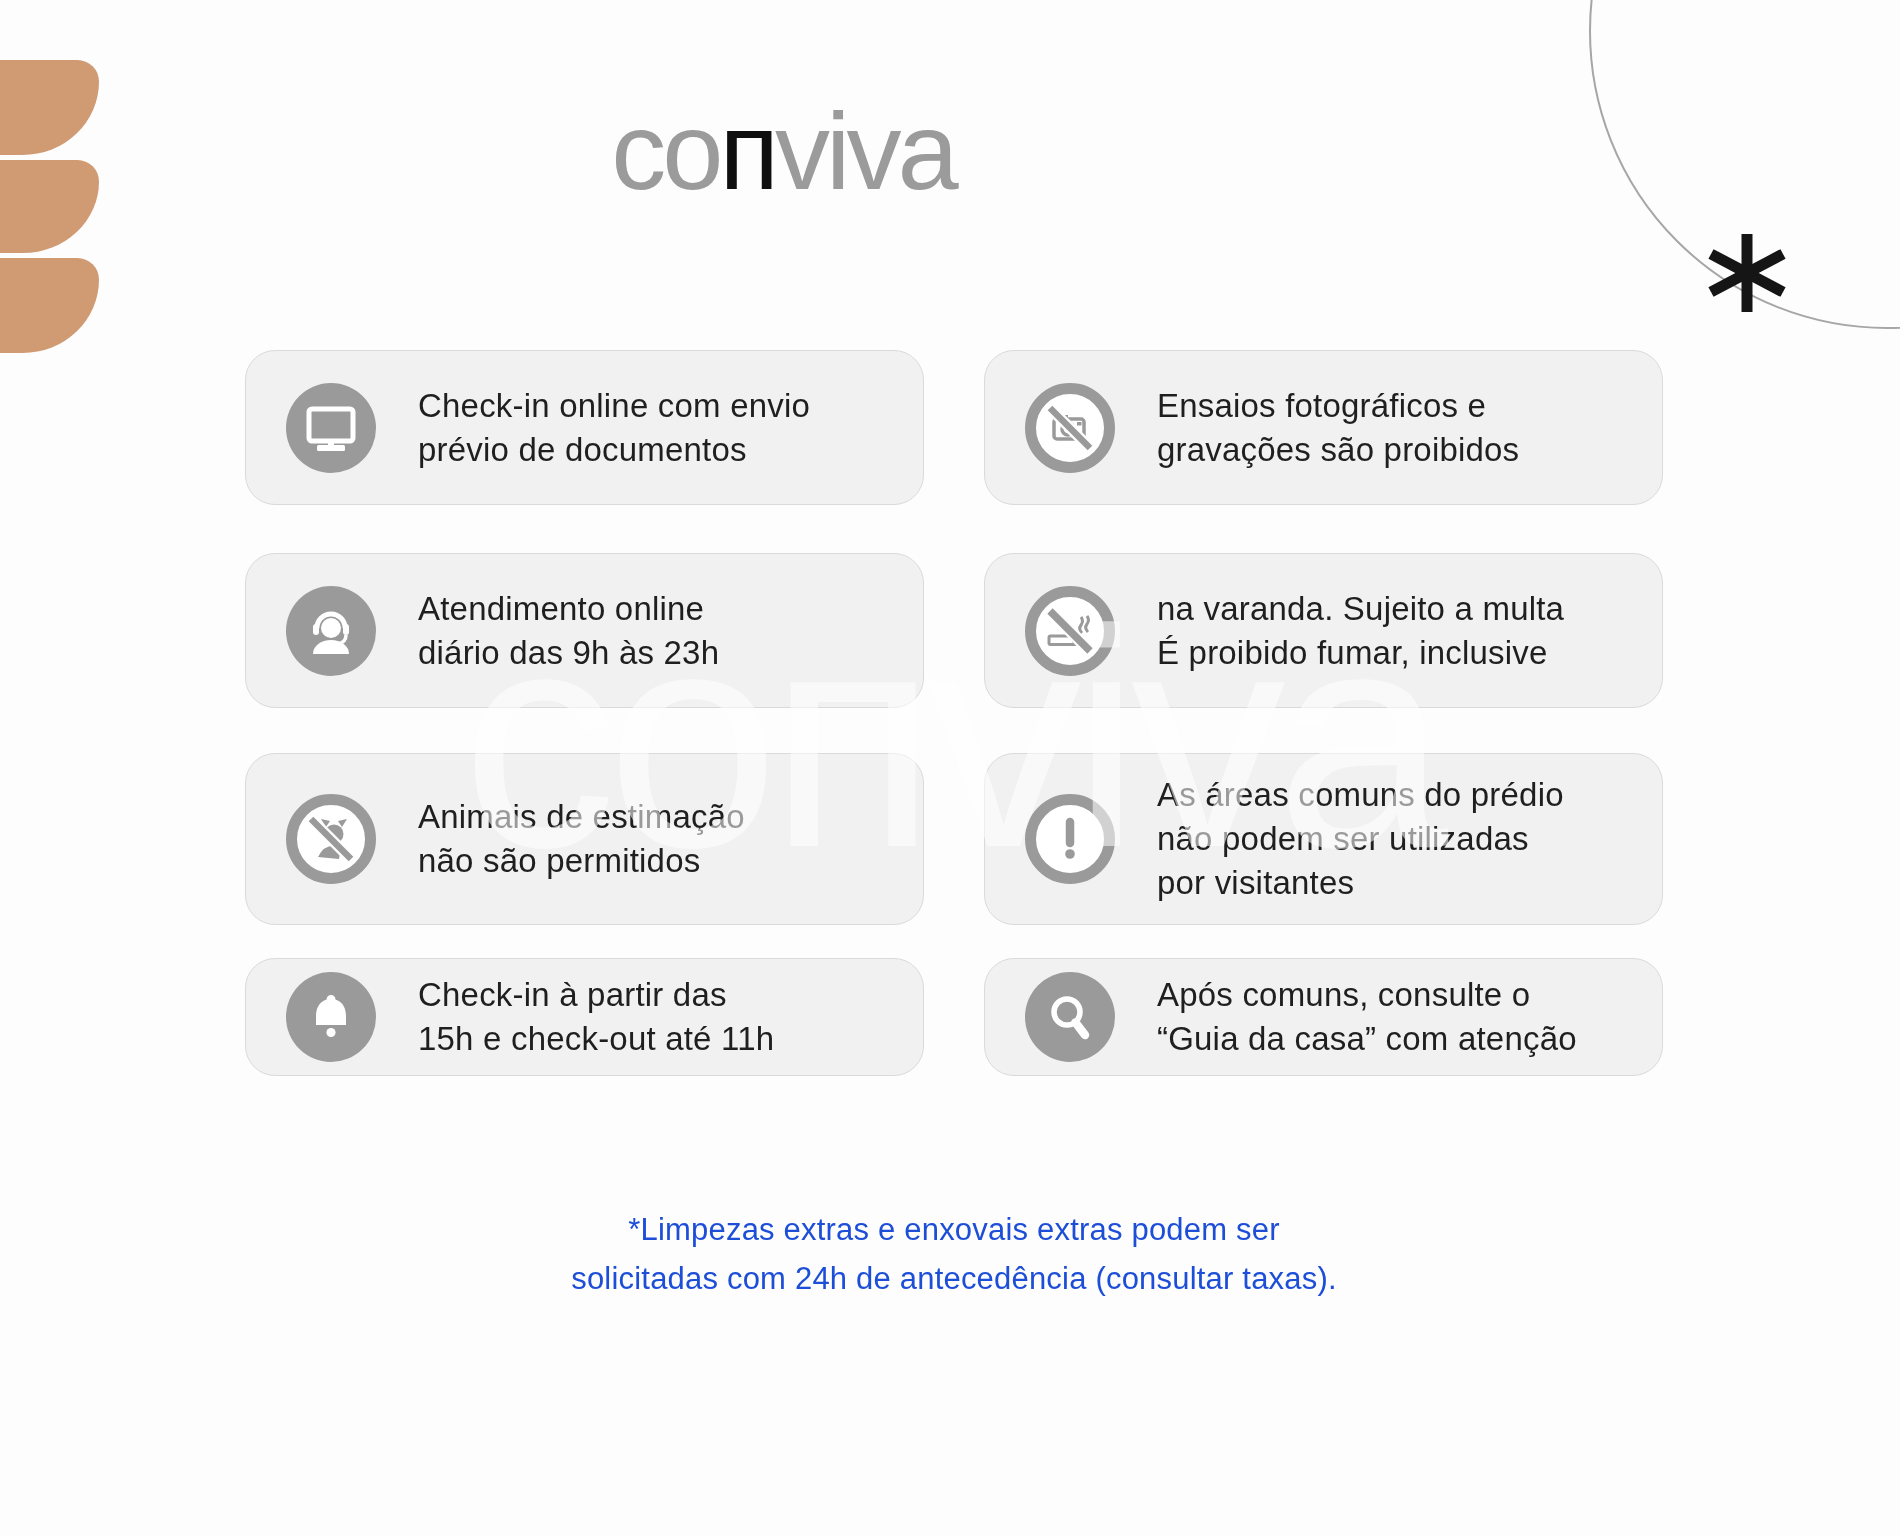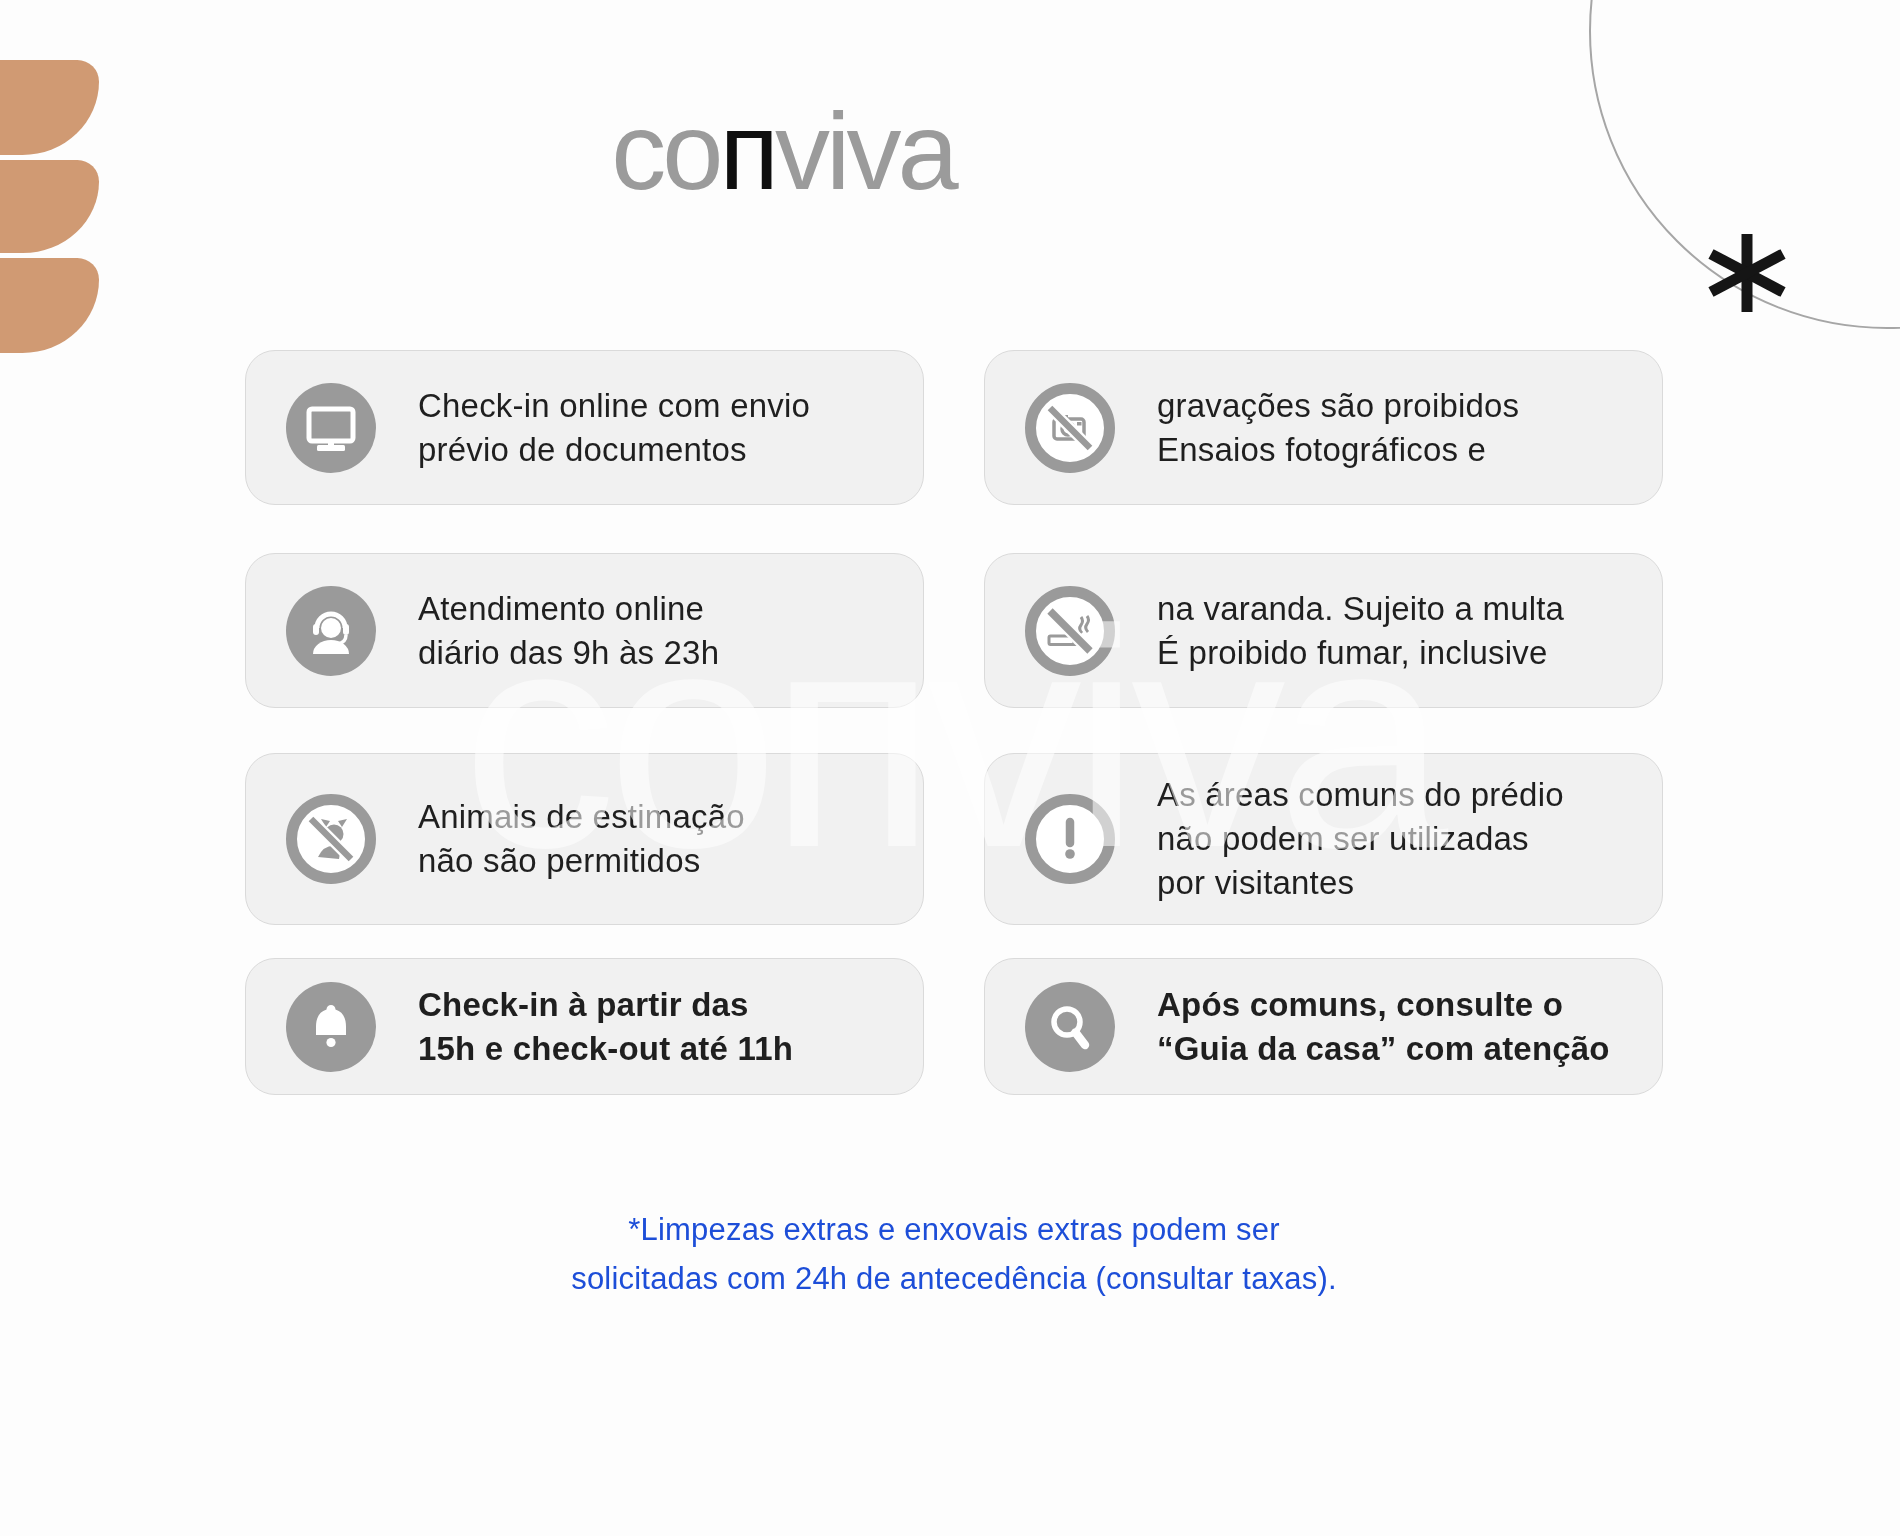--- a/index.html
+++ b/index.html
@@ -28,21 +28,21 @@
              font-size:310px;letter-spacing:-10px;color:rgba(255,255,255,0.55);
              z-index:5;pointer-events:none;white-space:nowrap;}
   
   .grid{position:absolute;left:245px;top:350px;width:1418px;z-index:1;}
   .row{display:flex;gap:60px;}
   .row.r1{margin-bottom:48px;}
   .row.r2{margin-bottom:45px;border-radius:23px;}
   .row.r3{margin-bottom:33px;justify-content:flex-end;}
   .h155{height:155px;}
   .h172{height:172px;}
-  .h153{height:137px;font-weight:bold;}
+  .h153{height:118px;}
   .card{width:687px;box-sizing:border-box;display:flex;align-items:center;
         gap:42px;padding:0 36px 0 40px;
         background:#f1f1f1;border:1.5px solid #dadada;border-radius:30px;}
   .icon{flex:0 0 90px;width:90px;height:90px;}
   .card-text{font-size:33px;line-height:44px;letter-spacing:0.2px;color:#1f1f1f;}
   
   .footer{position:absolute;left:245px;top:1205px;width:1418px;text-align:center;
           font-size:31px;line-height:49px;color:#1d4ed8;letter-spacing:0.2px;}
 </style>
 </head>
@@ -82,22 +82,22 @@
       <svg class="icon" viewBox="0 0 90 90">
         <circle cx="45" cy="45" r="39.5" fill="#fff" stroke="#9a9a9a" stroke-width="11"></circle>
         <rect x="29" y="36" width="30" height="20" rx="3" fill="none" stroke="#9a9a9a" stroke-width="3.5"></rect>
         <rect x="34" y="32" width="9" height="4" fill="#9a9a9a"></rect>
         <circle cx="43" cy="46" r="6" fill="none" stroke="#9a9a9a" stroke-width="3.5"></circle>
         <rect x="52" y="39" width="4.5" height="3.5" fill="#9a9a9a"></rect>
         <line x1="24" y1="24" x2="66" y2="66" stroke="#fff" stroke-width="11"></line>
         <line x1="25" y1="25" x2="65" y2="65" stroke="#9a9a9a" stroke-width="6.5"></line>
       </svg>
       <div class="card-text">
+        <div>Ensaios fotográficos e</div>
         <div>gravações são proibidos</div>
-        <div>Ensaios fotográficos e</div>
       </div>
     </div>
   </div>
 
   <div class="row r2">
     <div class="card h155">
       <svg class="icon" viewBox="0 0 90 90">
         <circle cx="45" cy="45" r="45" fill="#9a9a9a"></circle>
         <path d="M31 42 a14 14 0 0 1 28 0" fill="none" stroke="#fff" stroke-width="5"></path>
         <circle cx="45" cy="42" r="10" fill="#fff"></circle>

